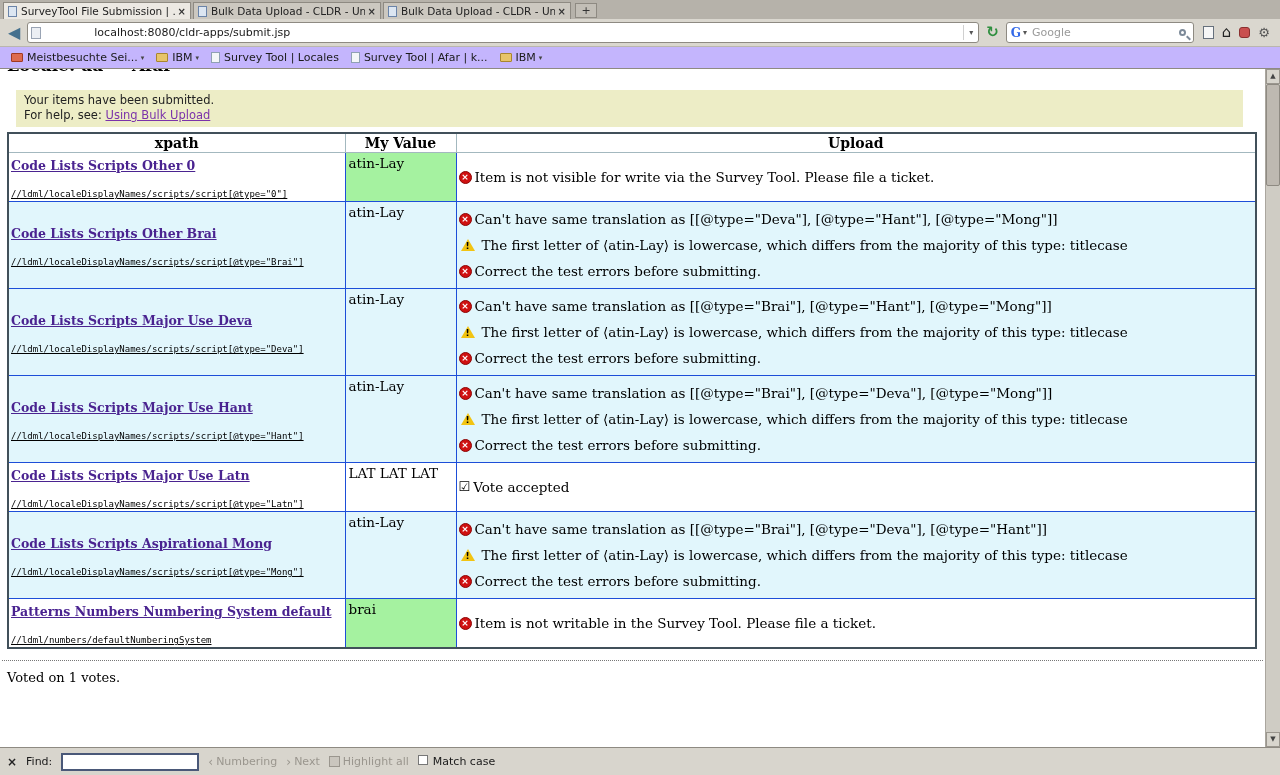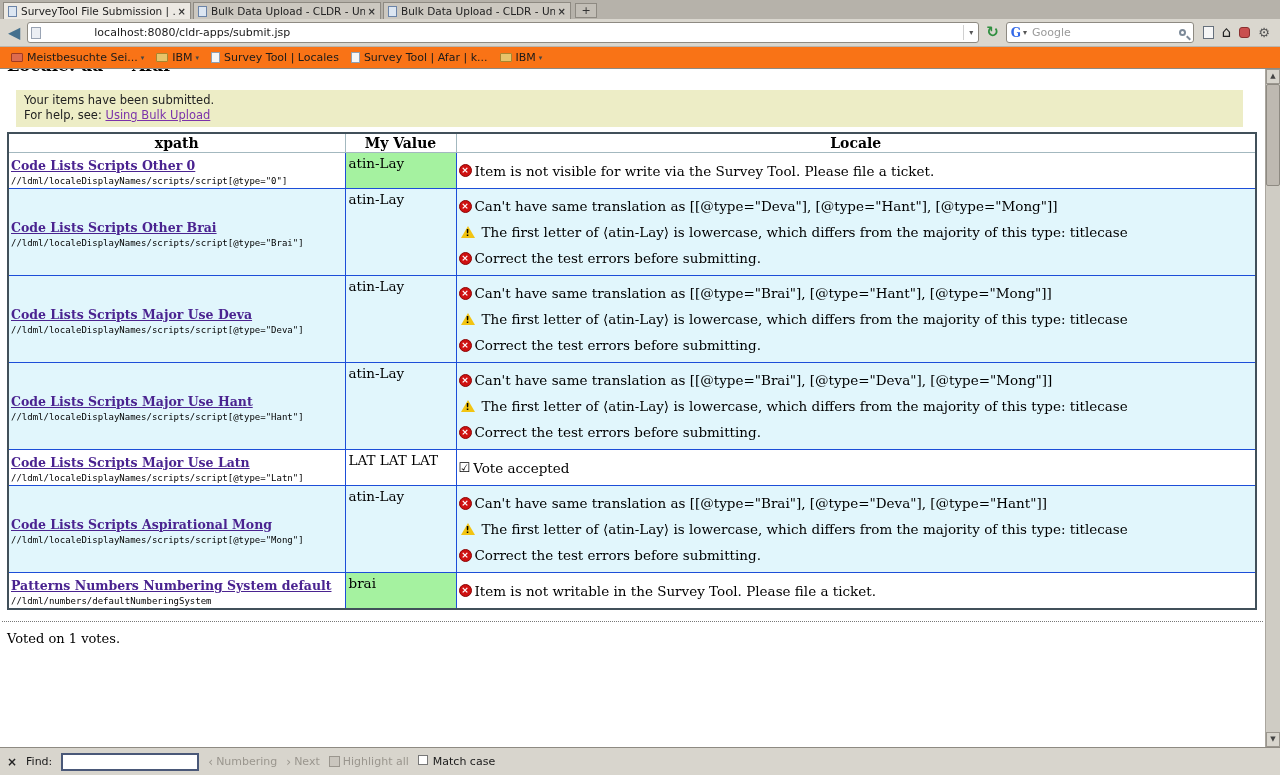--- a/index.html
+++ b/index.html
@@ -43,21 +43,21 @@
   .mag { width:7px; height:7px; border:2px solid #7d8a99; border-radius:50%; position:relative; flex:none; margin-right:3px; }
   .mag::after { content:""; position:absolute; width:5px; height:2px; background:#7d8a99; transform:rotate(45deg); left:5px; top:6px; }
   .tbics { display:flex; align-items:center; gap:8px; padding:0 4px; }
   .tbic { line-height:1; }
   .tbic.doc { width:11px; height:13px; background:#f6f6f6; border:1px solid #66707c; }
   .tbic.home { font-size:15px; color:#222; }
   .tbic.red { width:11px; height:11px; border-radius:3px; background:#c94f4f; border:1px solid #8a2f2f; }
   .tbic.gear { font-size:13px; color:#555; }
 
   
-  .bookmarksbar { height:22px; display:flex; align-items:center; padding:0 5px; background:#f97316; border-bottom:1px solid #8e8a82; font-size:11px; }
+  .bookmarksbar { height:22px; display:flex; align-items:center; padding:0 5px; background:#c4b5fd; border-bottom:1px solid #8e8a82; font-size:11px; }
   .bm-item { display:flex; align-items:center; padding:2px 6px; color:#1a1a1a; }
   .bm-ic { margin-right:4px; flex:none; }
   .bm-ic.folder-icon { width:12px; height:9px; background:#e7c46a; border:1px solid #a8862f; border-radius:1px; }
   .bm-ic.smart-folder-icon { width:12px; height:9px; background:#dd6b4f; border:1px solid #a03a22; border-radius:1px; }
   .bm-ic.page-icon { width:9px; height:11px; background:#f4f6f8; border:1px solid #8fa0b4; }
   .bm-drop { font-size:7px; color:#444; margin-left:3px; }
 
   
   .content { flex:1; position:relative; background:#fff; overflow:hidden;
              font-family:"DejaVu Serif","Liberation Serif",serif; color:#000; }
@@ -67,21 +67,21 @@
   h2.review { font-size:15px; margin:16px 0 0 7px; }
   .infobox { background:#ededc6; margin:13px 22px 5px 16px; padding:3px 8px 4px 8px;
              font-family:"DejaVu Sans","Liberation Sans",sans-serif; font-size:11.5px; line-height:15px; color:#222; }
   a.hl { color:#7b33aa; }
   .review-table { border-collapse:collapse; margin-left:7px; width:1248px; table-layout:fixed; border:2px solid #41505a; }
   .review-table th { border:1px solid #a3b8bf; font-size:14px; padding:1px; font-weight:bold; background:#fff; }
   .review-table td { border:1px solid #1d4ed8; }
   tr.row-cyan td { background:#e1f6fc; }
   td.cell-xpath { vertical-align:middle; padding:2px 2px; }
   a.xpath-link { font-weight:bold; font-size:12.5px; color:#4a2390; }
-  .xpath-code { font-family:"DejaVu Sans Mono","Liberation Mono",monospace; font-size:9px; margin-top:2px; color:#000; }
+  .xpath-code { font-family:"DejaVu Sans Mono","Liberation Mono",monospace; font-size:9px; margin-top:15px; color:#000;text-decoration:underline; }
   td.cell-value { vertical-align:top; padding:2px 3px; font-size:13.5px; }
   td.val-green { background:#a5f2a0; }
   td.cell-comment { vertical-align:middle; padding:0 2px; font-size:13.5px; line-height:18px; }
   .comment-line { display:flex; align-items:center; margin:8px 0; }
   td.single .comment-line { margin:3px 0; }
   .ic-error { flex:none; width:13px; height:13px; border-radius:50%; background:#cf1010; border:1px solid #8d0505;
               color:#fff; font:bold 9px/11px "DejaVu Sans",sans-serif; text-align:center; margin-right:3px; }
   .ic-warn { flex:none; position:relative; width:0; height:0; border-left:7px solid transparent; border-right:7px solid transparent;
              border-bottom:12px solid #f2c412; margin:0 7px 0 2px; }
   .ic-warn::after { content:"!"; position:absolute; left:-2px; top:2px; font:bold 9px "DejaVu Sans",sans-serif; color:#000; }
@@ -194,21 +194,21 @@
       <table class="review-table">
         <colgroup>
             <col style="width:337px">
             <col style="width:111px">
             <col style="width:800px">
           </colgroup>
         <thead>
           <tr>
             <th>xpath</th>
             <th>My Value</th>
-            <th>Locale</th>
+            <th>Upload</th>
           </tr>
         </thead>
         <tbody>
             <tr class="row-white">
               <td class="cell-xpath"><a class="xpath-link" href="#">Code Lists Scripts Other 0</a><div class="xpath-code">//ldml/localeDisplayNames/scripts/script[@type="0"]</div></td>
               <td class="cell-value val-green">atin-Lay</td>
               <td class="cell-comment single">
                 <div class="comment-line">
                   <span class="ic-error">×</span>
                   <span class="comment-text">Item is not visible for write via the Survey Tool. Please file a ticket.</span>

